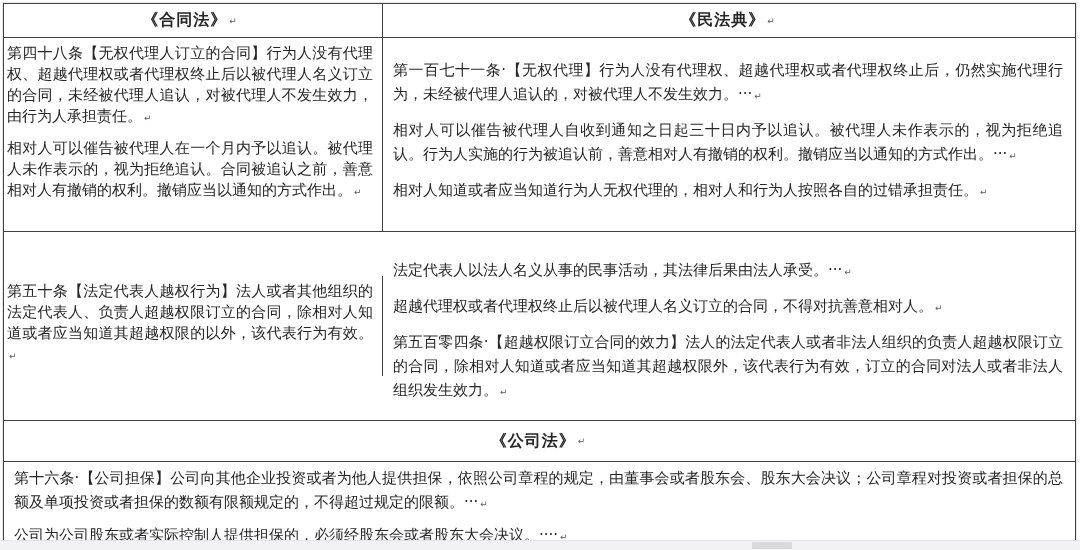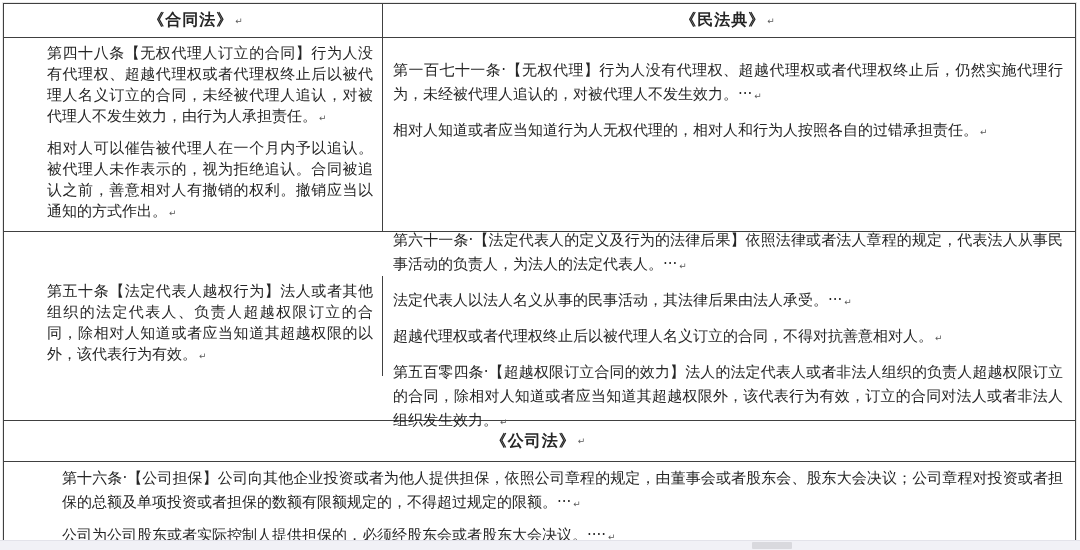--- a/index.html
+++ b/index.html
@@ -17,42 +17,42 @@
     width: 1071px;
     border: 1px solid #404040;
     box-shadow: 0 0 0 1px #e8e8e8;
     background: #ffffff;
     color: #262626;
   }
   .row { display: flex; border-top: 1px solid #404040; }
   .row:first-child { border-top: none; }
 
   .cell { box-sizing: border-box; }
-  .c-left  { width: 379px; border-right: 1px solid #404040; padding: 5px 9px 0 15px; }
+  .c-left  { width: 379px; border-right: 1px solid #404040; padding: 5px 9px 0 3px; }
   .c-right { flex: 1; padding: 20px 12px 0 10px; }
   .c-full  { width: 100%; padding: 4px 12px 0 10px; }
 
   .r-head   { height: 33px; }
   .r2       { height: 193px; }
   .r3       { height: 188px; align-items: center; }
   .r-chead  { height: 40px; }
-  .r5       { height: 78px; padding-left: 48px; }
+  .r5       { height: 78px; }
 
   .head-cell {
     display: flex; align-items: center; justify-content: center;
     font-size: 16px; font-weight: bold; letter-spacing: 1px;
     padding-top: 0;
   }
 
   .para {
     margin: 0 0 9px 0;
     font-size: 15px;
     text-align: justify;
   }
-  .c-left .para { line-height: 21px; margin-left: 28px; }
+  .c-left .para { line-height: 21px; }
   .c-right .para, .c-full .para { line-height: 24px; margin-bottom: 10px; }
   .r5 .para { margin-bottom: 7px; }
 
   .pmark {
     font-size: 9px;
     color: #5a5a5a;
     margin-left: 2px;
     vertical-align: baseline;
   }
   .head-cell .pmark { font-weight: normal; }
@@ -89,30 +89,30 @@
       </div>
     </div>
 
     <div class="row r2">
       <div class="cell c-left">
         <p class="para"><span>第四十八条【无权代理人订立的合同】行为人没有代理权、超越代理权或者代理权终止后以被代理人名义订立的合同，未经被代理人追认，对被代理人不发生效力，由行为人承担责任。</span><span class="pmark">↵</span></p>
         <p class="para"><span>相对人可以催告被代理人在一个月内予以追认。被代理人未作表示的，视为拒绝追认。合同被追认之前，善意相对人有撤销的权利。撤销应当以通知的方式作出。</span><span class="pmark">↵</span></p>
       </div>
       <div class="cell c-right">
         <p class="para"><span>第一百七十一条·【无权代理】行为人没有代理权、超越代理权或者代理权终止后，仍然实施代理行为，未经被代理人追认的，对被代理人不发生效力。···</span><span class="pmark">↵</span></p>
+        <p class="para"><span>相对人可以催告被代理人自收到通知之日起三十日内予以追认。被代理人未作表示的，视为拒绝追认。行为人实施的行为被追认前，善意相对人有撤销的权利。撤销应当以通知的方式作出。···</span><span class="pmark">↵</span></p>
         <p class="para"><span>相对人知道或者应当知道行为人无权代理的，相对人和行为人按照各自的过错承担责任。</span><span class="pmark">↵</span></p>
       </div>
     </div>
 
     <div class="row r3">
       <div class="cell c-left">
         <p class="para"><span>第五十条【法定代表人越权行为】法人或者其他组织的法定代表人、负责人超越权限订立的合同，除相对人知道或者应当知道其超越权限的以外，该代表行为有效。</span><span class="pmark">↵</span></p>
       </div>
       <div class="cell c-right">
-        <p class="para"><span>第六十一条·【法定代表人的定义及行为的法律后果】依照法律或者法人章程的规定，代表法人从事民事活动的负责人，为法人的法定代表人。···</span><span class="pmark">↵</span></p>
         <p class="para"><span>法定代表人以法人名义从事的民事活动，其法律后果由法人承受。···</span><span class="pmark">↵</span></p>
         <p class="para"><span>超越代理权或者代理权终止后以被代理人名义订立的合同，不得对抗善意相对人。</span><span class="pmark">↵</span></p>
         <p class="para"><span>第五百零四条·【超越权限订立合同的效力】法人的法定代表人或者非法人组织的负责人超越权限订立的合同，除相对人知道或者应当知道其超越权限外，该代表行为有效，订立的合同对法人或者非法人组织发生效力。</span><span class="pmark">↵</span></p>
       </div>
     </div>
 
     <div class="row r-chead">
       <div class="cell c-full head-cell">
         <span>《公司法》</span>
           <span class="pmark">↵</span>

